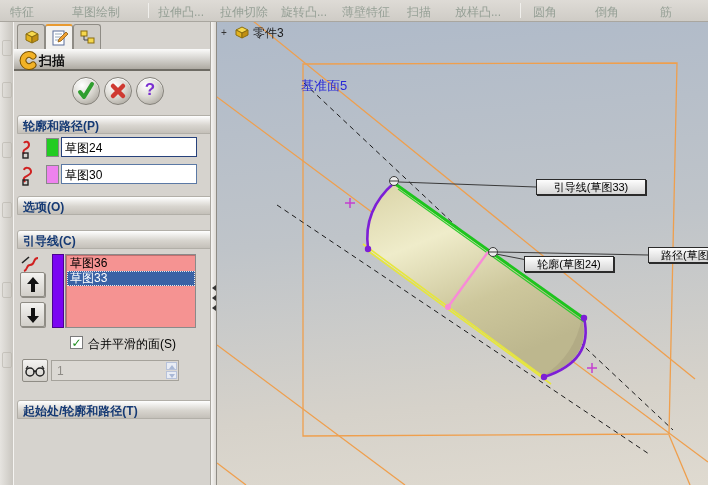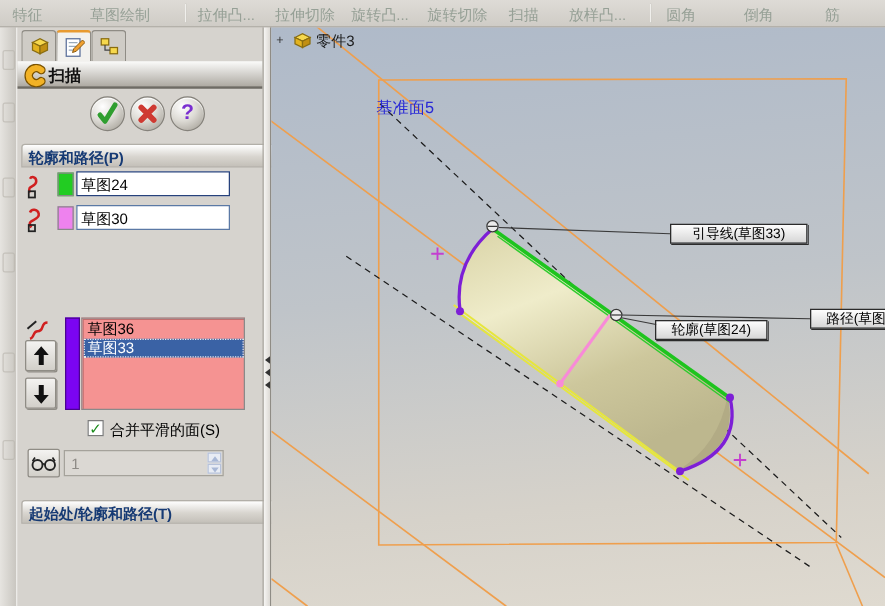--- a/index.html
+++ b/index.html
@@ -38,21 +38,21 @@
 
   .hdr { position:absolute; left:3px; width:228px; height:19px; border:1px solid #b2afa8; border-radius:3px 3px 0 0;
          background:linear-gradient(#ffffff,#d8d5cf 55%,#c4c0b9); }
   .hdr .htxt { position:absolute; left:5px; top:2px; font-size:12px; font-weight:bold; color:#163a74; }
   .chev { position:absolute; right:3px; top:2px; width:14px; height:14px; border-radius:50%;
           background:radial-gradient(circle at 40% 35%, #ffffff, #dfe4ef 60%, #b9c2da); border:1px solid #9aa4bd; }
   .chev svg { position:absolute; left:1px; top:1px; }
 
   .rowicon { position:absolute; left:6px; }
   .swatch { position:absolute; left:32px; width:13px; height:19px; border:1px solid #888; }
-  .selbox { position:absolute; left:47px; width:123px; height:20px; background:#fff; border:1px solid #5b79a5; }
+  .selbox { position:absolute; left:47px; width:136px; height:20px; background:#fff; border:1px solid #5b79a5; }
   .selbox.strong { border:1px solid #27427c; }
   .selbox span { position:absolute; left:3px; top:2px; font-size:12px; color:#000; }
 
   .purplebar { position:absolute; left:38px; top:232px; width:12px; height:74px; background:#7b04f2; border:1px solid #4a028f; }
   .glist { position:absolute; left:51px; top:232px; width:131px; height:74px; background:#f59392;
            border:1px solid #8a8a8a; box-shadow:inset 1px 1px 0 #c06f6f; }
   .gitem { position:absolute; left:1px; width:128px; height:15px; font-size:12px; color:#000; padding-left:3px; line-height:15px; }
   .gitem.sel { background:#3a62a5; color:#fff; outline:1px dotted #e8e8e8; outline-offset:-1px; }
   .arrbtn { position:absolute; left:6px; width:25px; height:25px; background:linear-gradient(#f4f3f1,#d2cfc9);
             border:1px solid #8f8c85; border-radius:2px; box-shadow:1px 1px 0 #8f8c85; }
@@ -93,21 +93,21 @@
 
 <div id="stage">
 
   <div class="toolbar">
     <span class="tb-item" style="left:10px">特征</span>
     <span class="tb-item" style="left:72px">草图绘制</span>
     <div class="tb-sep" style="left:148px"></div>
     <span class="tb-item" style="left:158px">拉伸凸...</span>
     <span class="tb-item" style="left:220px">拉伸切除</span>
     <span class="tb-item" style="left:281px">旋转凸...</span>
-    <span class="tb-item" style="left:342px">旋转切除</span>
+    <span class="tb-item" style="left:342px">薄壁特征</span>
     <span class="tb-item" style="left:407px">扫描</span>
     <span class="tb-item" style="left:455px">放样凸...</span>
     <div class="tb-sep" style="left:520px"></div>
     <span class="tb-item" style="left:533px">圆角</span>
     <span class="tb-item" style="left:595px">倒角</span>
     <span class="tb-item" style="left:660px">筋</span>
   </div>
 
   <div class="leftstrip">
     <div class="ghost" style="top:18px"></div>
@@ -188,21 +188,37 @@
     </div>
     <svg class="rowicon" style="top:143px" width="20" height="22" viewBox="0 0 20 22">
       <path d="M5,17 C0,10 12,12 11,6 C10,2 5,2 4,5" fill="none" stroke="#d02020" stroke-width="2"></path>
       <rect x="3" y="15" width="5" height="5" fill="none" stroke="#222" stroke-width="1.4"></rect>
     </svg>
     <div class="swatch" style="top:143px; background:#ee82ee"></div>
     <div class="selbox" style="top:142px">
       <span>草图30</span>
     </div>
 
-
+    <div class="hdr" style="top:174px">
+      <span class="htxt">选项(O)</span>
+      <span class="chev">
+        <svg width="12" height="12" viewBox="0 0 12 12">
+            <path d="M3,3 L6,6 L9,3 M3,7 L6,10 L9,7" fill="none" stroke="#2a52a0" stroke-width="1.6"></path>
+          </svg>
+      </span>
+    </div>
+
+    <div class="hdr" style="top:208px">
+      <span class="htxt">引导线(C)</span>
+      <span class="chev">
+        <svg width="12" height="12" viewBox="0 0 12 12">
+            <path d="M3,6 L6,3 L9,6 M3,10 L6,7 L9,10" fill="none" stroke="#2a52a0" stroke-width="1.6"></path>
+          </svg>
+      </span>
+    </div>
     <svg class="rowicon" style="top:233px" width="22" height="20" viewBox="0 0 22 20">
       <path d="M18,3 C12,3 16,10 10,10 C6,10 8,15 4,16" fill="none" stroke="#d02020" stroke-width="2"></path>
       <line x1="2" y1="8" x2="9" y2="2" stroke="#222" stroke-width="1.6"></line>
     </svg>
     <div class="purplebar"></div>
     <div class="glist">
       <div class="gitem" style="top:1px">草图36</div>
       <div class="gitem sel" style="top:16px">草图33</div>
     </div>
     <div class="arrbtn" style="top:250px">

